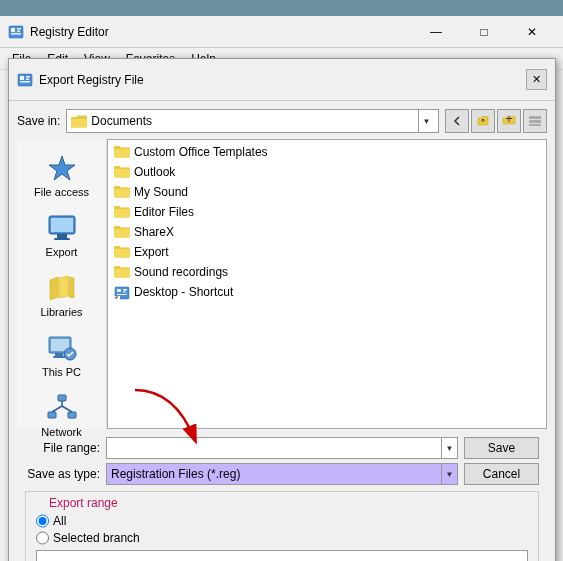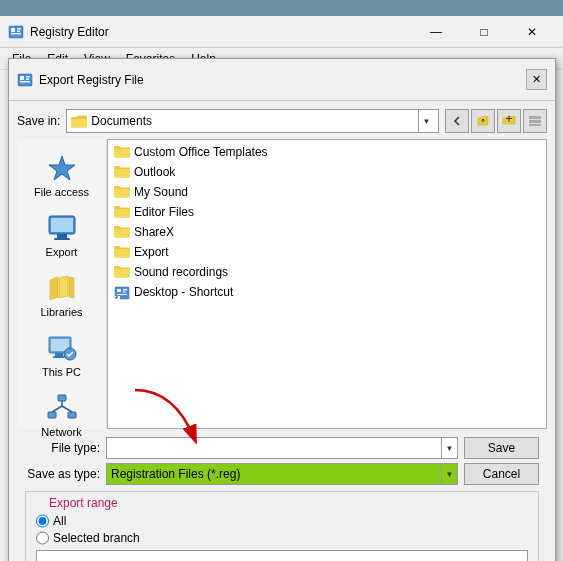--- a/index.html
+++ b/index.html
@@ -494,31 +494,31 @@
             <defs>
               <marker id="arrowhead" markerWidth="8" markerHeight="8" refX="6" refY="3" orient="auto">
                 <polygon points="0 0, 8 3, 0 6" fill="#cc0000"></polygon>
               </marker>
             </defs>
             <path d="M20 5 Q60 5 80 55" stroke="#cc0000" stroke-width="2.5" fill="none" marker-end="url(#arrowhead)"></path>
           </svg>
         </div>
 
         <div class="filename-row">
-          <span class="filename-label">File type:</span>
+          <span class="filename-label">File range:</span>
           <div class="filename-input" style="display:flex; align-items:center; border: 1px solid #999; background:#fff; height:22px; flex:1; position:relative; padding-right:16px;">
             <input type="text" style="border: none; outline: none; width: 100%; font-size: 12px; padding: 0px 2px; background: transparent;">
             <div style="position:absolute; right:0; top:0; width:16px; height:100%; border-left:1px solid #999; display:flex; align-items:center; justify-content:center; font-size:8px; color:#333;">▼</div>
           </div>
           <button class="save-btn">Save</button>
         </div>
 
         <div class="filetype-row">
           <span class="filetype-label">Save as type:</span>
-          <div style="display:flex; align-items:center; border:1px solid #999; background:#84cc16; height:22px; flex:1; position:relative; padding: 0 4px; padding-right:16px;">
+          <div style="display:flex; align-items:center; border:1px solid #999; background:#c4b5fd; height:22px; flex:1; position:relative; padding: 0 4px; padding-right:16px;">
             <span style="flex:1; font-size:12px;">Registration Files (*.reg)</span>
             <div style="position:absolute; right:0; top:0; width:16px; height:100%; border-left:1px solid #999; display:flex; align-items:center; justify-content:center; font-size:8px; color:#333;">▼</div>
           </div>
           <button class="cancel-btn">Cancel</button>
         </div>
       </div>
 
       <div style="margin: 0 8px 8px; border: 1px solid #ccc; padding: 4px 10px 8px;">
         <div style="font-size:12px; color:#be185d; margin-bottom:4px;margin-left:13px;">Export range</div>
         <div class="radio-row">

